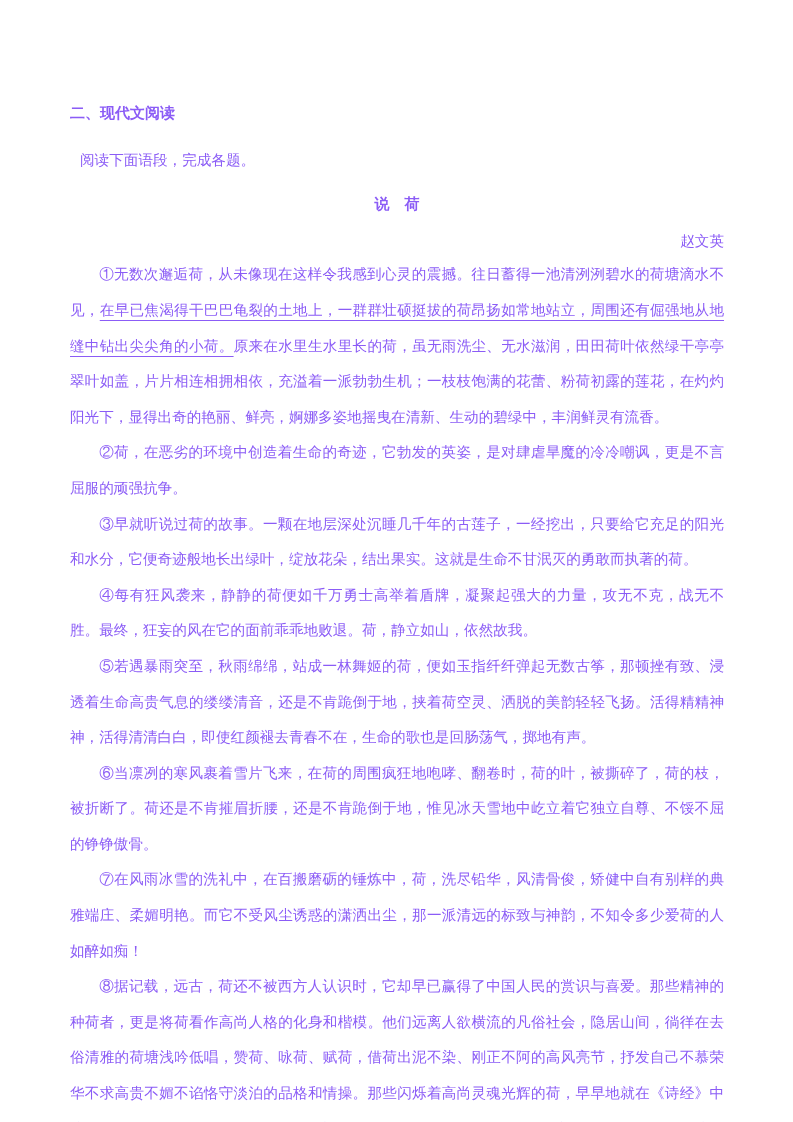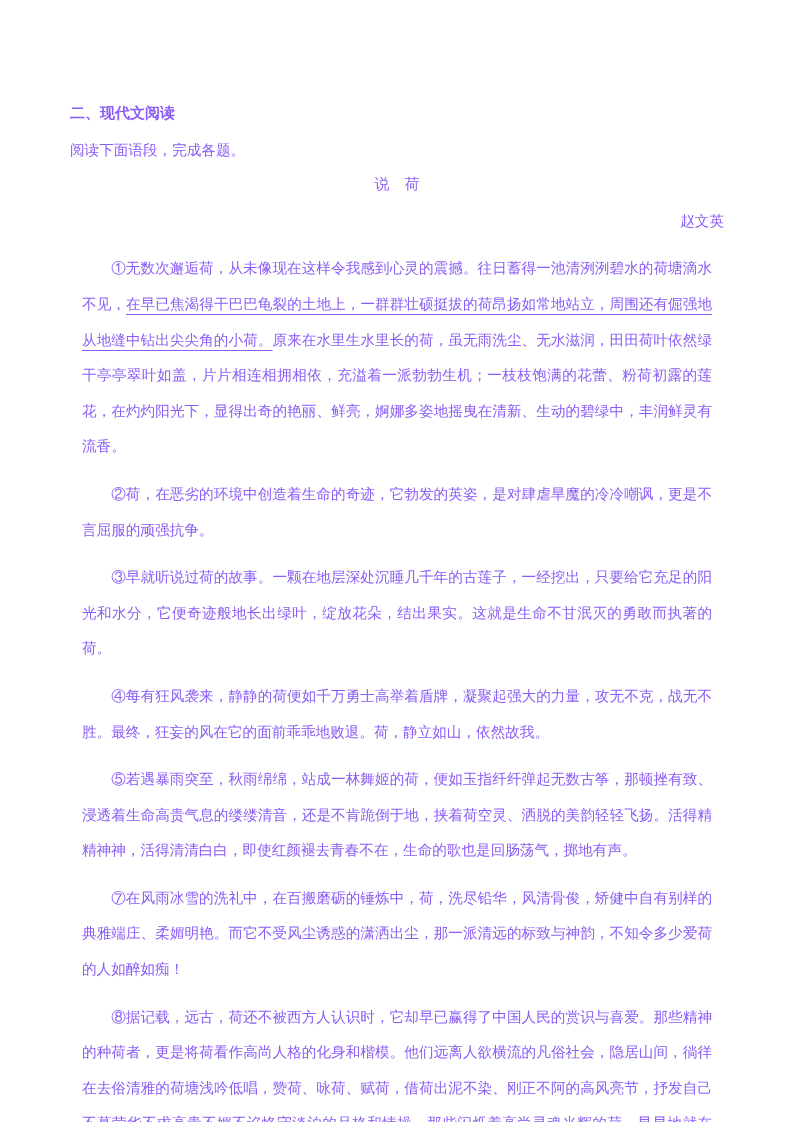--- a/index.html
+++ b/index.html
@@ -21,38 +21,39 @@
     font-size: 14.6px;
     line-height: 35.6px;
   }
   .section-heading {
     margin: 0;
     font-size: 15px;
     font-weight: bold;
     text-align: left;
   }
   .instruction {
-    margin: 0;
+    margin: 10px;
     text-align: left;
   }
   .essay-title {
     margin: 0;
-    font-weight: normal;
+    font-weight: bold;
     font-size: 15px;
     text-align: center;
   }
   .essay-author {
     margin: 0;
     text-align: right;
   }
   .para {
-    margin: 12px;
+    margin: 0;
     text-align: justify;
     text-indent: 2em;
     word-break: break-all;
+    font-family: Liberation Mono, monospace;
   }
   .u {
     text-decoration: underline;
     text-underline-offset: 5px;
     text-decoration-thickness: 1px;
   }
 </style>
 </head>
 <body>
 
@@ -69,18 +70,19 @@
   <p class="para"><span>①无数次邂逅荷，从未像现在这样令我感到心灵的震撼。往日蓄得一池清洌洌碧水的荷塘滴水不见，</span><span class="u">在早已焦渴得干巴巴龟裂的土地上，一群群壮硕挺拔的荷昂扬如常地站立，周围还有倔强地从地缝中钻出尖尖角的小荷。</span><span>原来在水里生水里长的荷，虽无雨洗尘、无水滋润，田田荷叶依然绿干亭亭翠叶如盖，片片相连相拥相依，充溢着一派勃勃生机；一枝枝饱满的花蕾、粉荷初露的莲花，在灼灼阳光下，显得出奇的艳丽、鲜亮，婀娜多姿地摇曳在清新、生动的碧绿中，丰润鲜灵有流香。</span></p>
 
   <p class="para">②荷，在恶劣的环境中创造着生命的奇迹，它勃发的英姿，是对肆虐旱魔的冷冷嘲讽，更是不言屈服的顽强抗争。</p>
 
   <p class="para">③早就听说过荷的故事。一颗在地层深处沉睡几千年的古莲子，一经挖出，只要给它充足的阳光和水分，它便奇迹般地长出绿叶，绽放花朵，结出果实。这就是生命不甘泯灭的勇敢而执著的荷。</p>
 
   <p class="para">④每有狂风袭来，静静的荷便如千万勇士高举着盾牌，凝聚起强大的力量，攻无不克，战无不胜。最终，狂妄的风在它的面前乖乖地败退。荷，静立如山，依然故我。</p>
 
   <p class="para">⑤若遇暴雨突至，秋雨绵绵，站成一林舞姬的荷，便如玉指纤纤弹起无数古筝，那顿挫有致、浸透着生命高贵气息的缕缕清音，还是不肯跪倒于地，挟着荷空灵、洒脱的美韵轻轻飞扬。活得精精神神，活得清清白白，即使红颜褪去青春不在，生命的歌也是回肠荡气，掷地有声。</p>
 
+  <p class="para">⑥当凛冽的寒风裹着雪片飞来，在荷的周围疯狂地咆哮、翻卷时，荷的叶，被撕碎了，荷的枝，被折断了。荷还是不肯摧眉折腰，还是不肯跪倒于地，惟见冰天雪地中屹立着它独立自尊、不馁不屈的铮铮傲骨。</p>
 
   <p class="para">⑦在风雨冰雪的洗礼中，在百搬磨砺的锤炼中，荷，洗尽铅华，风清骨俊，矫健中自有别样的典雅端庄、柔媚明艳。而它不受风尘诱惑的潇洒出尘，那一派清远的标致与神韵，不知令多少爱荷的人如醉如痴！</p>
 
   <p class="para">⑧据记载，远古，荷还不被西方人认识时，它却早已赢得了中国人民的赏识与喜爱。那些精神的种荷者，更是将荷看作高尚人格的化身和楷模。他们远离人欲横流的凡俗社会，隐居山间，徜徉在去俗清雅的荷塘浅吟低唱，赞荷、咏荷、赋荷，借荷出泥不染、刚正不阿的高风亮节，抒发自己不慕荣华不求高贵不媚不谄恪守淡泊的品格和情操。那些闪烁着高尚灵魂光辉的荷，早早地就在《诗经》中绽放了：“山有扶苏，隰有荷华”“彼泽之陂，有蒲与荷”。而后“出淤泥而不染，濯清涟而不妖”“接天莲叶无穷碧，映日荷花别样红”等众多的荷姗姗而来，纷纷亭亭玉立在诗人华美、隽永的诗章中，尽展君子的襟怀、佳人的风采，至今还在荷皎皎如玉的花瓣上熠熠生辉，轻轻叩动着红尘人的心扉。</p>
 
 </div>
 
 </body></html>

